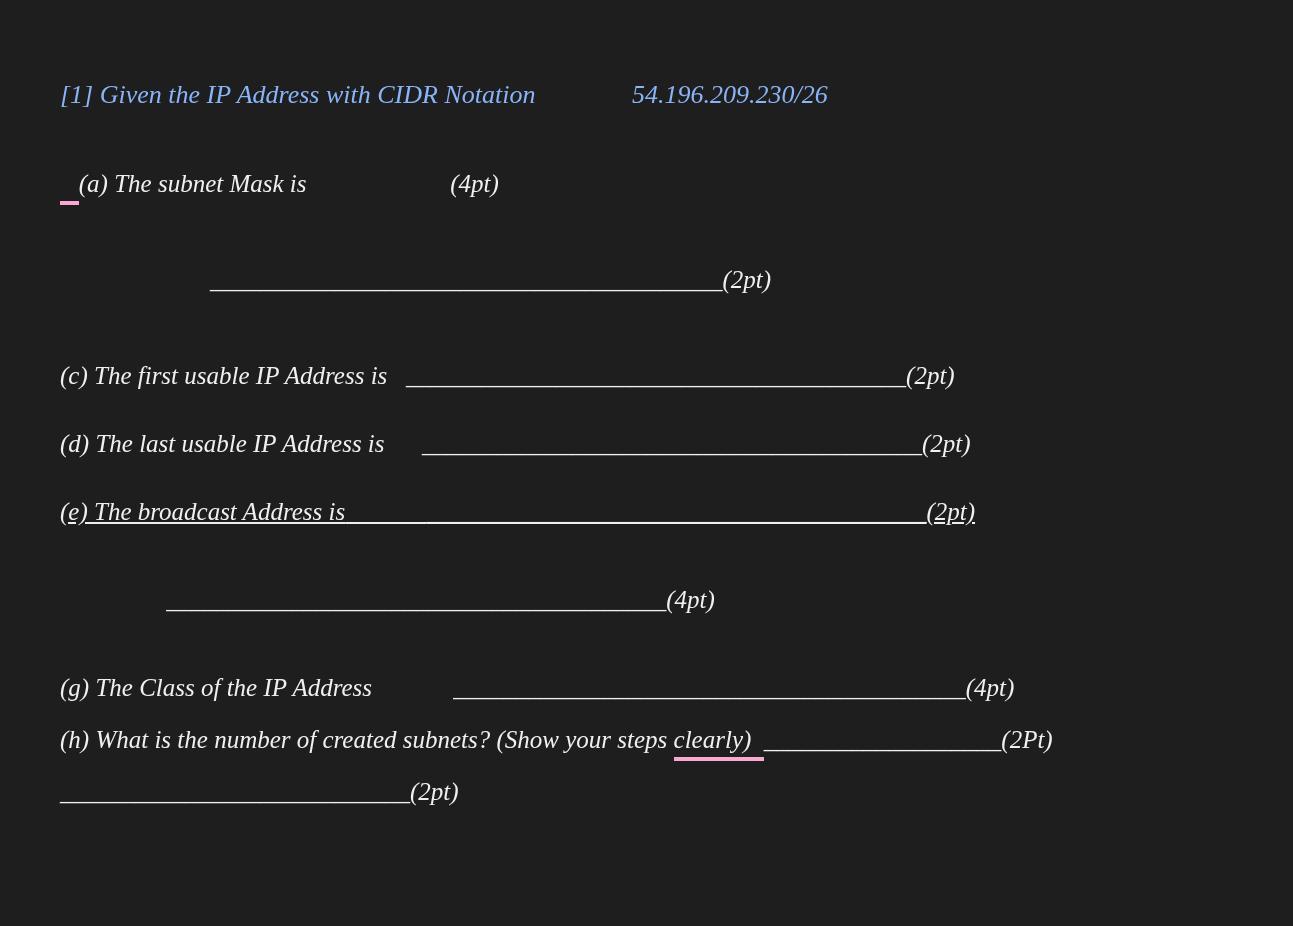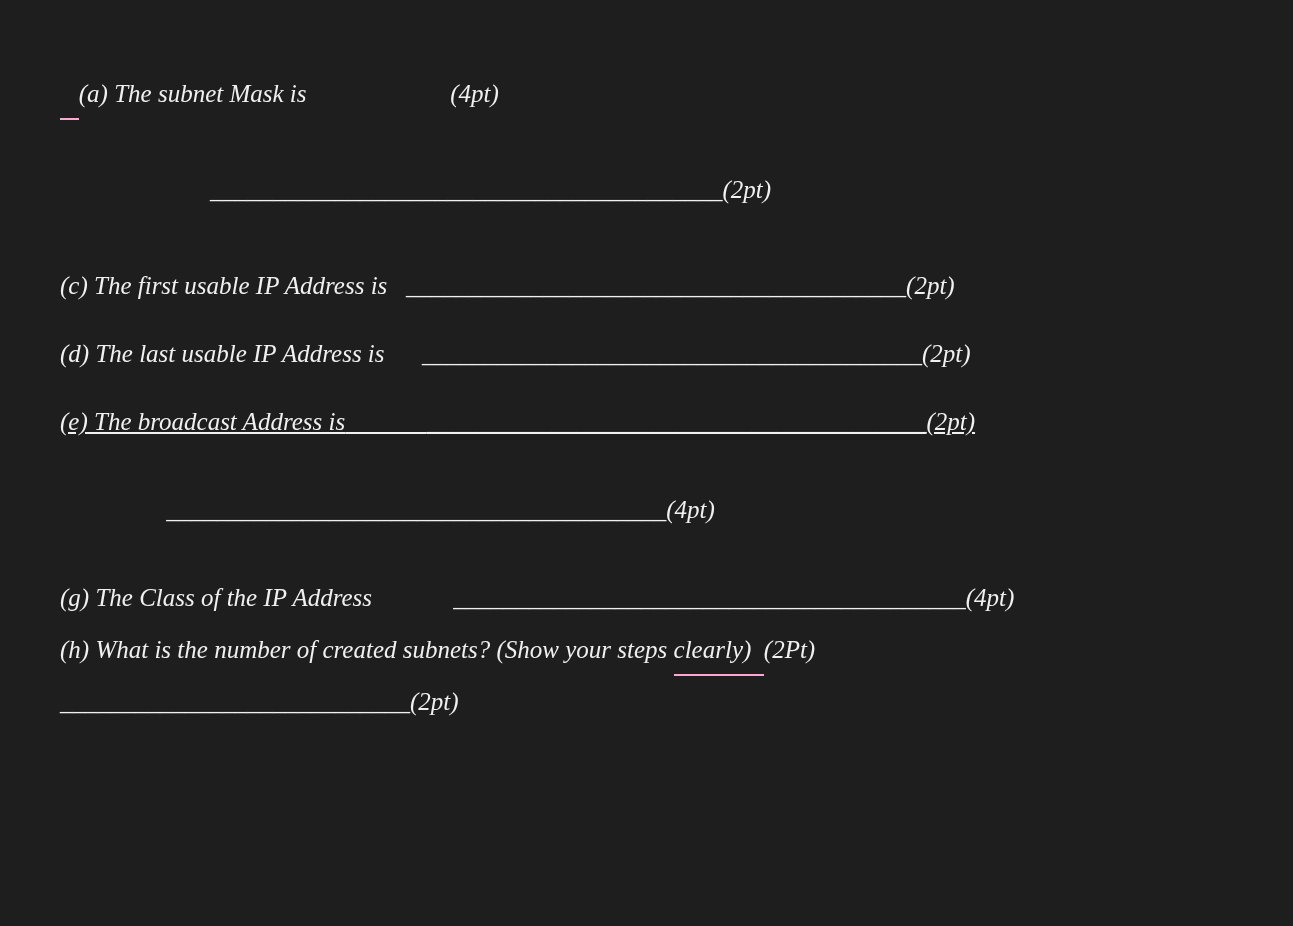--- a/index.html
+++ b/index.html
@@ -43,22 +43,22 @@
   .q-label {
     flex: 0 0 auto;
   }
   .q-blank {
     letter-spacing: 0px;
   }
   .q-points {
     flex: 0 0 auto;
   }
   .underline-blue {
-    border-bottom: 2px solid #f9a8d4;
-    padding-bottom: 11px;
+    border-bottom: 4px solid #f9a8d4;
+    padding-bottom: 4px;
   }
   
   .row-a { margin-bottom: 68px; }
   .row-b { margin-bottom: 68px; }
   .row-c { margin-bottom: 40px; }
   .row-d { margin-bottom: 40px; }
   .row-e { margin-bottom: 60px; text-decoration: underline; }
   .row-f { margin-bottom: 60px; }
   .row-g { margin-bottom: 24px; }
   .row-h { margin-bottom: 24px; }
@@ -66,20 +66,24 @@
 
   .lead-underscore {
     color: #8ab4f8;
   }
 </style>
 </head>
 <body>
 
 <div class="page">
 
+  <div class="title-line">
+    <span class="prefix">[1] Given the IP Address with CIDR Notation</span>
+    <span class="ip">54.196.209.230/26</span>
+  </div>
 
   <div class="question-line q-row row-a">
     <span class="q-label">
       <span class="lead-underscore underline-blue" style="white-space:pre;">   </span><span>(a) The subnet Mask is</span><span style="white-space:pre;">                       </span>
     </span>
     <span class="q-points">(4pt)</span>
   </div>
 
   <div class="question-line q-row row-b">
     <span class="q-label">
@@ -126,20 +130,21 @@
       <span>(g) The Class of the IP Address</span><span style="white-space:pre;">             </span>
     </span>
     <span class="q-blank">_________________________________________</span>
     <span class="q-points">(4pt)</span>
   </div>
 
   <div class="question-line q-row row-h">
     <span class="q-label">
       <span>(h) What is the number of created subnets? (Show your steps </span><span class="underline-blue">clearly)</span><span class="underline-blue" style="white-space:pre;">  </span>
     </span>
+    <span class="q-blank">___________________ </span>
     <span class="q-points">(2Pt)</span>
   </div>
 
   <div class="question-line q-row row-i">
     <span class="q-blank">____________________________</span>
     <span class="q-points">(2pt)</span>
   </div>
 
 </div>
 

